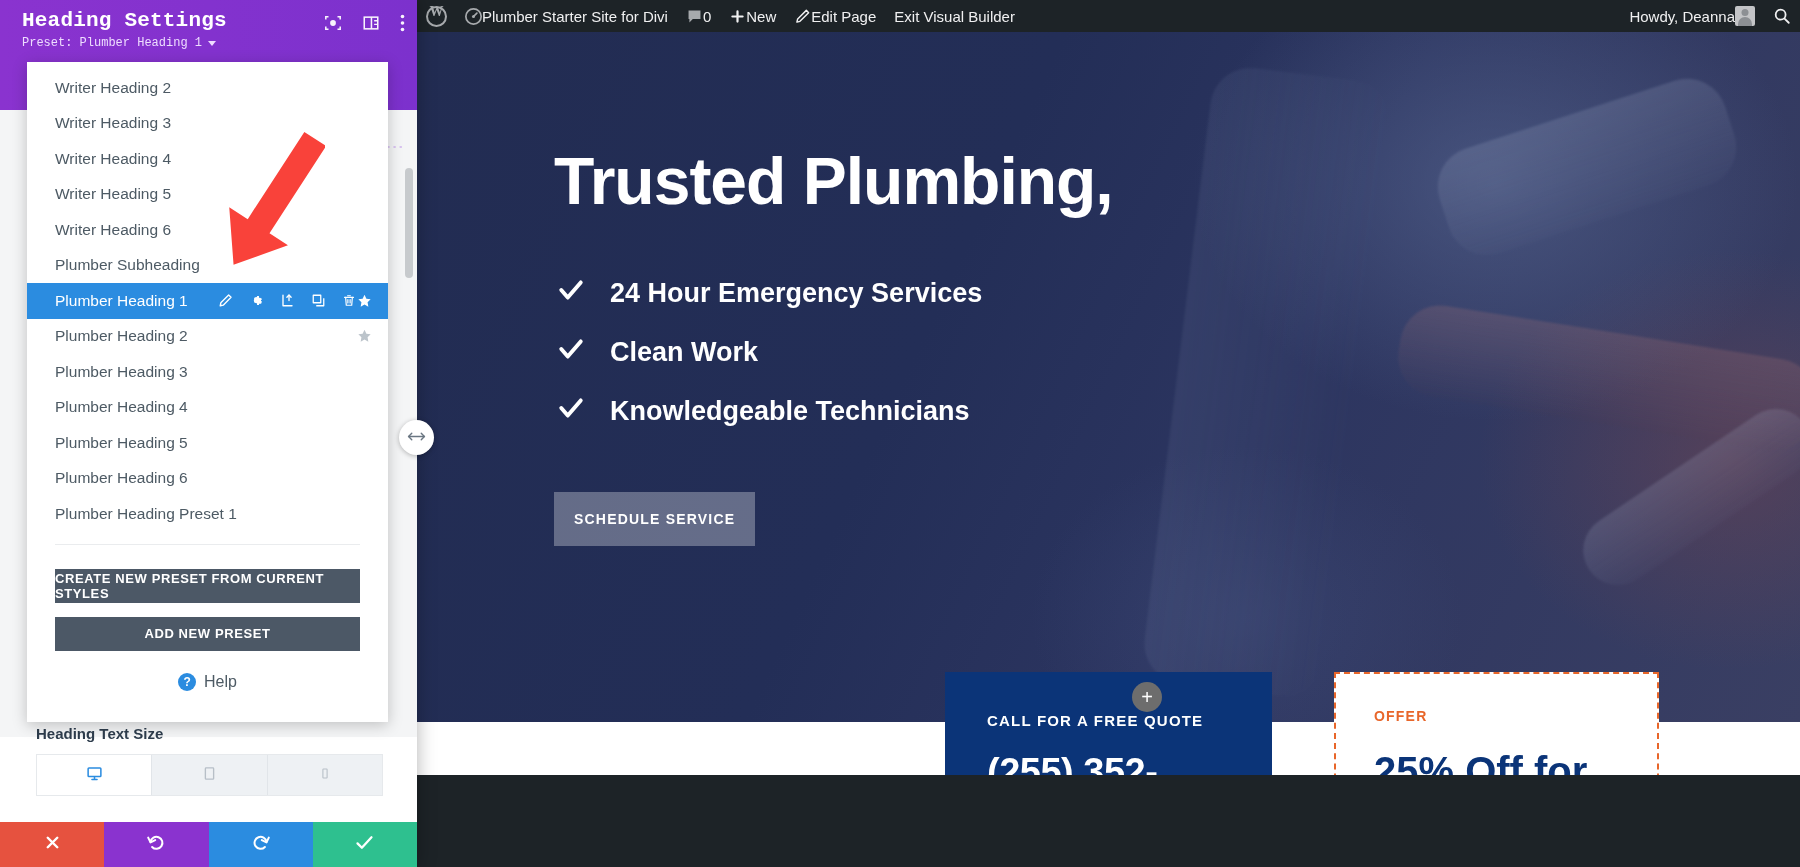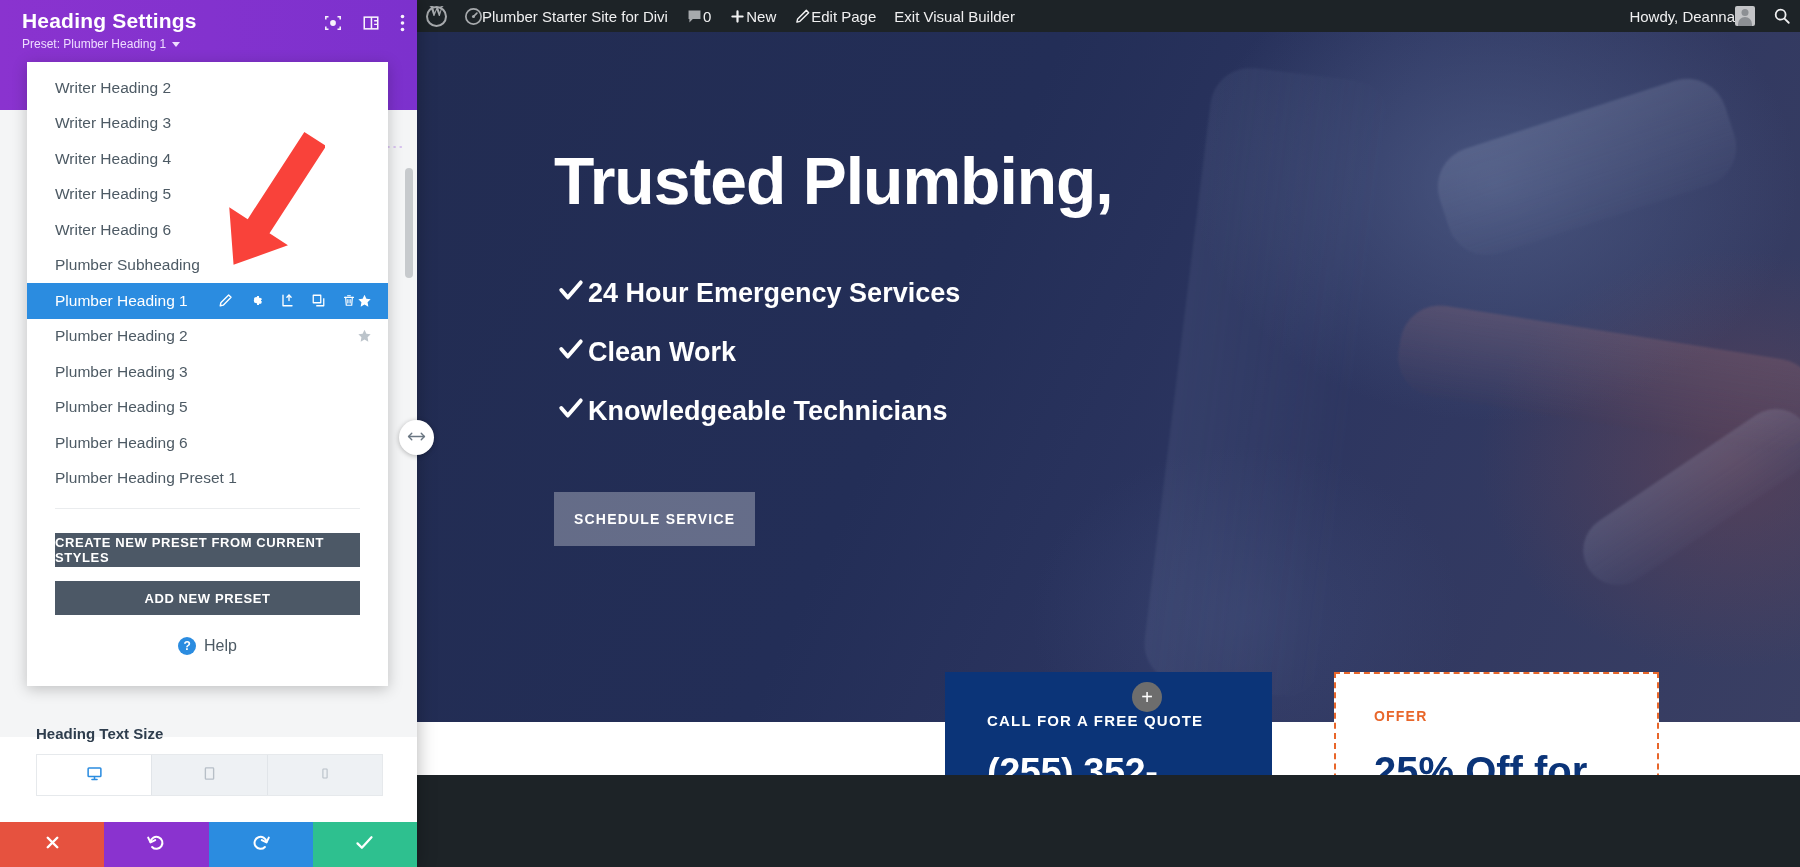--- a/index.html
+++ b/index.html
@@ -76,21 +76,21 @@
   .pipe.p4 { left: 760px; top: 40px; width: 180px; height: 620px; transform: rotate(7deg);
              background: linear-gradient(90deg, rgba(150,165,200,.10), rgba(150,165,200,0)); }
 
   .hero-inner { position: absolute; left: 137px; top: 110px; width: 900px; }
   .hero-title {
     color: #fff; font-weight: 800; font-size: 66px; line-height: 1.2;
     letter-spacing: -1px;
   }
   .hero-list { margin-top: 56px; }
   .hero-li {
-    display: flex; align-items: center; 
+    display: flex; align-items: center; gap: 22px;
     margin-bottom: 26px;
     color: #fff; font-size: 27px; font-weight: 700;
   }
   .check { width: 34px; flex: none; }
   .hero-cta {
     margin-top: 38px;
     display: inline-flex; align-items: center; justify-content: center;
     height: 54px; padding: 0 20px;
     background: rgba(255,255,255,.30);
     color: #fff; font-weight: 700; font-size: 14px; letter-spacing: 1.2px;
@@ -148,21 +148,21 @@
   
   .divi-panel {
     position: absolute; left: 0; top: 0; width: 417px; height: 867px;
     background: #ffffff;
     box-shadow: 0 0 18px rgba(0,0,0,.3);
     overflow: hidden;
   }
   .panel-header {
     position: relative; height: 70px;
     background: linear-gradient(90deg, #8a33cf 0%, #7c31cd 100%);
-    color: #fff; padding: 9px 16px 0 22px;
+    color: #fff; padding: 9px 16px 0 22px; font-family: Liberation Mono, monospace;
   }
   .panel-title { font-size: 21px; font-weight: 700; letter-spacing: .2px; }
   .panel-preset {
     margin-top: 4px; font-size: 12px; color: #eeddff; cursor: pointer;
     display: inline-flex; align-items: center; gap: 6px;
   }
   .caret-dn {
     width:0;height:0;border-left:4px solid transparent;border-right:4px solid transparent;
     border-top:5px solid #eeddff; display:inline-block;
   }
@@ -493,20 +493,23 @@
           <div class="preset-item">
             <span class="preset-label">Plumber Heading 2</span>
             <span class="star-right">
               <svg width="15" height="15" viewBox="0 0 20 20" fill="#bcc4cb">
                 <path d="M10 1.8l2.5 5.2 5.7.8-4.1 4 1 5.7-5.1-2.7-5.1 2.7 1-5.7-4.1-4 5.7-.8z"></path>
               </svg>
             </span>
           </div>
           <div class="preset-item">
             <span class="preset-label">Plumber Heading 3</span>
+          </div>
+          <div class="preset-item">
+            <span class="preset-label">Plumber Heading 4</span>
           </div>
           <div class="preset-item">
             <span class="preset-label">Plumber Heading 5</span>
           </div>
           <div class="preset-item">
             <span class="preset-label">Plumber Heading 6</span>
           </div>
           <div class="preset-item">
             <span class="preset-label">Plumber Heading Preset 1</span>
           </div>

